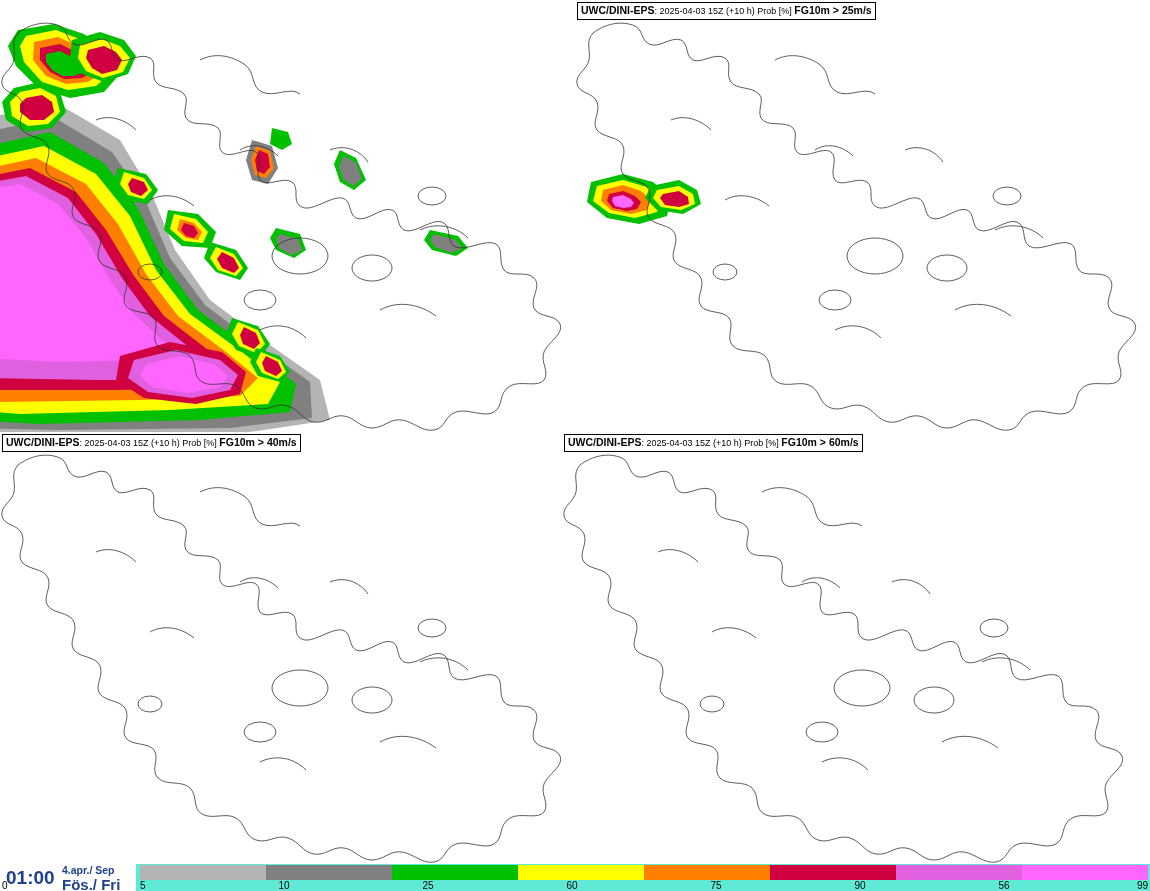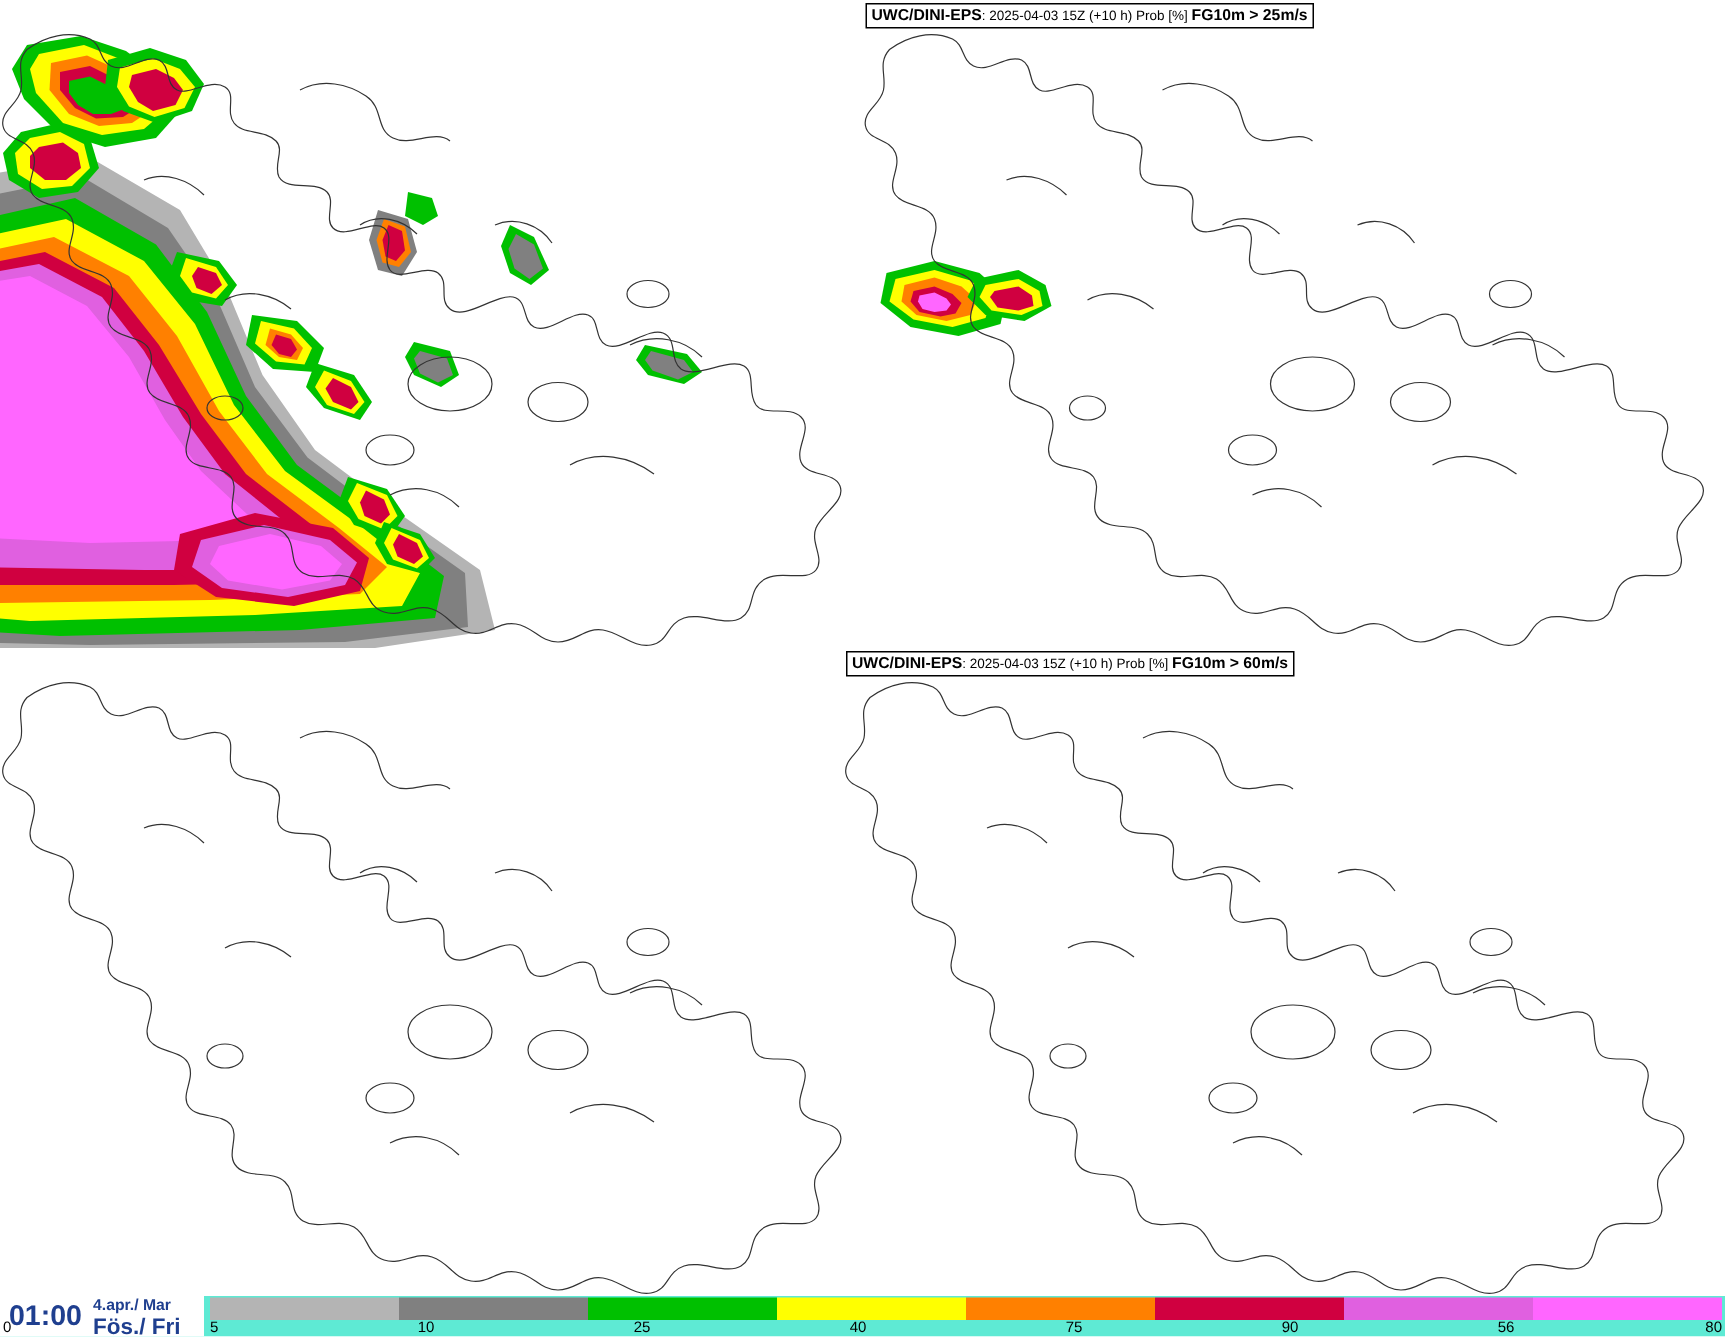--- a/index.html
+++ b/index.html
@@ -300,20 +300,23 @@
             <path d="M420,230 C436,222 456,226 468,238"></path>
             <ellipse cx="300" cy="256" rx="28" ry="18"></ellipse>
             <ellipse cx="372" cy="268" rx="20" ry="13"></ellipse>
             <ellipse cx="260" cy="300" rx="16" ry="10"></ellipse>
             <ellipse cx="432" cy="196" rx="14" ry="9"></ellipse>
             <ellipse cx="150" cy="272" rx="12" ry="8"></ellipse>
           </g>
         </g>
       </svg>
     </div>
+    <div class="panel-title">
+      <span class="b">UWC/DINI-EPS</span><span class="sm">: 2025-04-03 15Z (+10 h) Prob [%] </span><span class="b">FG10m &gt; 40m/s</span>
+    </div>
   </div>
 
   <div class="panel p3">
     <div class="mapwrap">
       <svg class="mapsvg" width="575" height="432" viewBox="0 0 575 432">
         <defs>
             <clipPath id="clip3">
               <rect x="0" y="0" width="575" height="432"></rect>
             </clipPath>
           </defs>
@@ -338,39 +341,39 @@
       </svg>
     </div>
     <div class="panel-title">
       <span class="b">UWC/DINI-EPS</span><span class="sm">: 2025-04-03 15Z (+10 h) Prob [%] </span><span class="b">FG10m &gt; 60m/s</span>
     </div>
   </div>
 
   <div class="bottombar">
     <div class="timebox">
       <div class="clock">01:00</div>
-      <div class="dayline1">4.apr./ Mar</div>
+      <div class="dayline1">4.apr./ Sep</div>
       <div class="dayline2">Fös./ Fri</div>
     </div>
     <div class="zerolabel">0</div>
     <div class="cbar">
       <div class="seg" style="background:#b4b4b4"></div>
       <div class="seg" style="background:#808080"></div>
       <div class="seg" style="background:#00c000"></div>
       <div class="seg" style="background:#ffff00"></div>
       <div class="seg" style="background:#ff8000"></div>
       <div class="seg" style="background:#d00040"></div>
       <div class="seg" style="background:#e060e0"></div>
       <div class="seg" style="background:#ff66ff"></div>
     </div>
     <div class="cticks">
       <span class="first" style="left:0px">5</span>
       <span style="left:144px">10</span>
       <span style="left:288px">25</span>
-      <span style="left:432px">40</span>
+      <span style="left:432px">60</span>
       <span style="left:576px">75</span>
       <span style="left:720px">90</span>
       <span style="left:864px">56</span>
-      <span class="last" style="left:1008px">80</span>
+      <span class="last" style="left:1008px">99</span>
     </div>
   </div>
 
 </div>
 
 </body></html>

